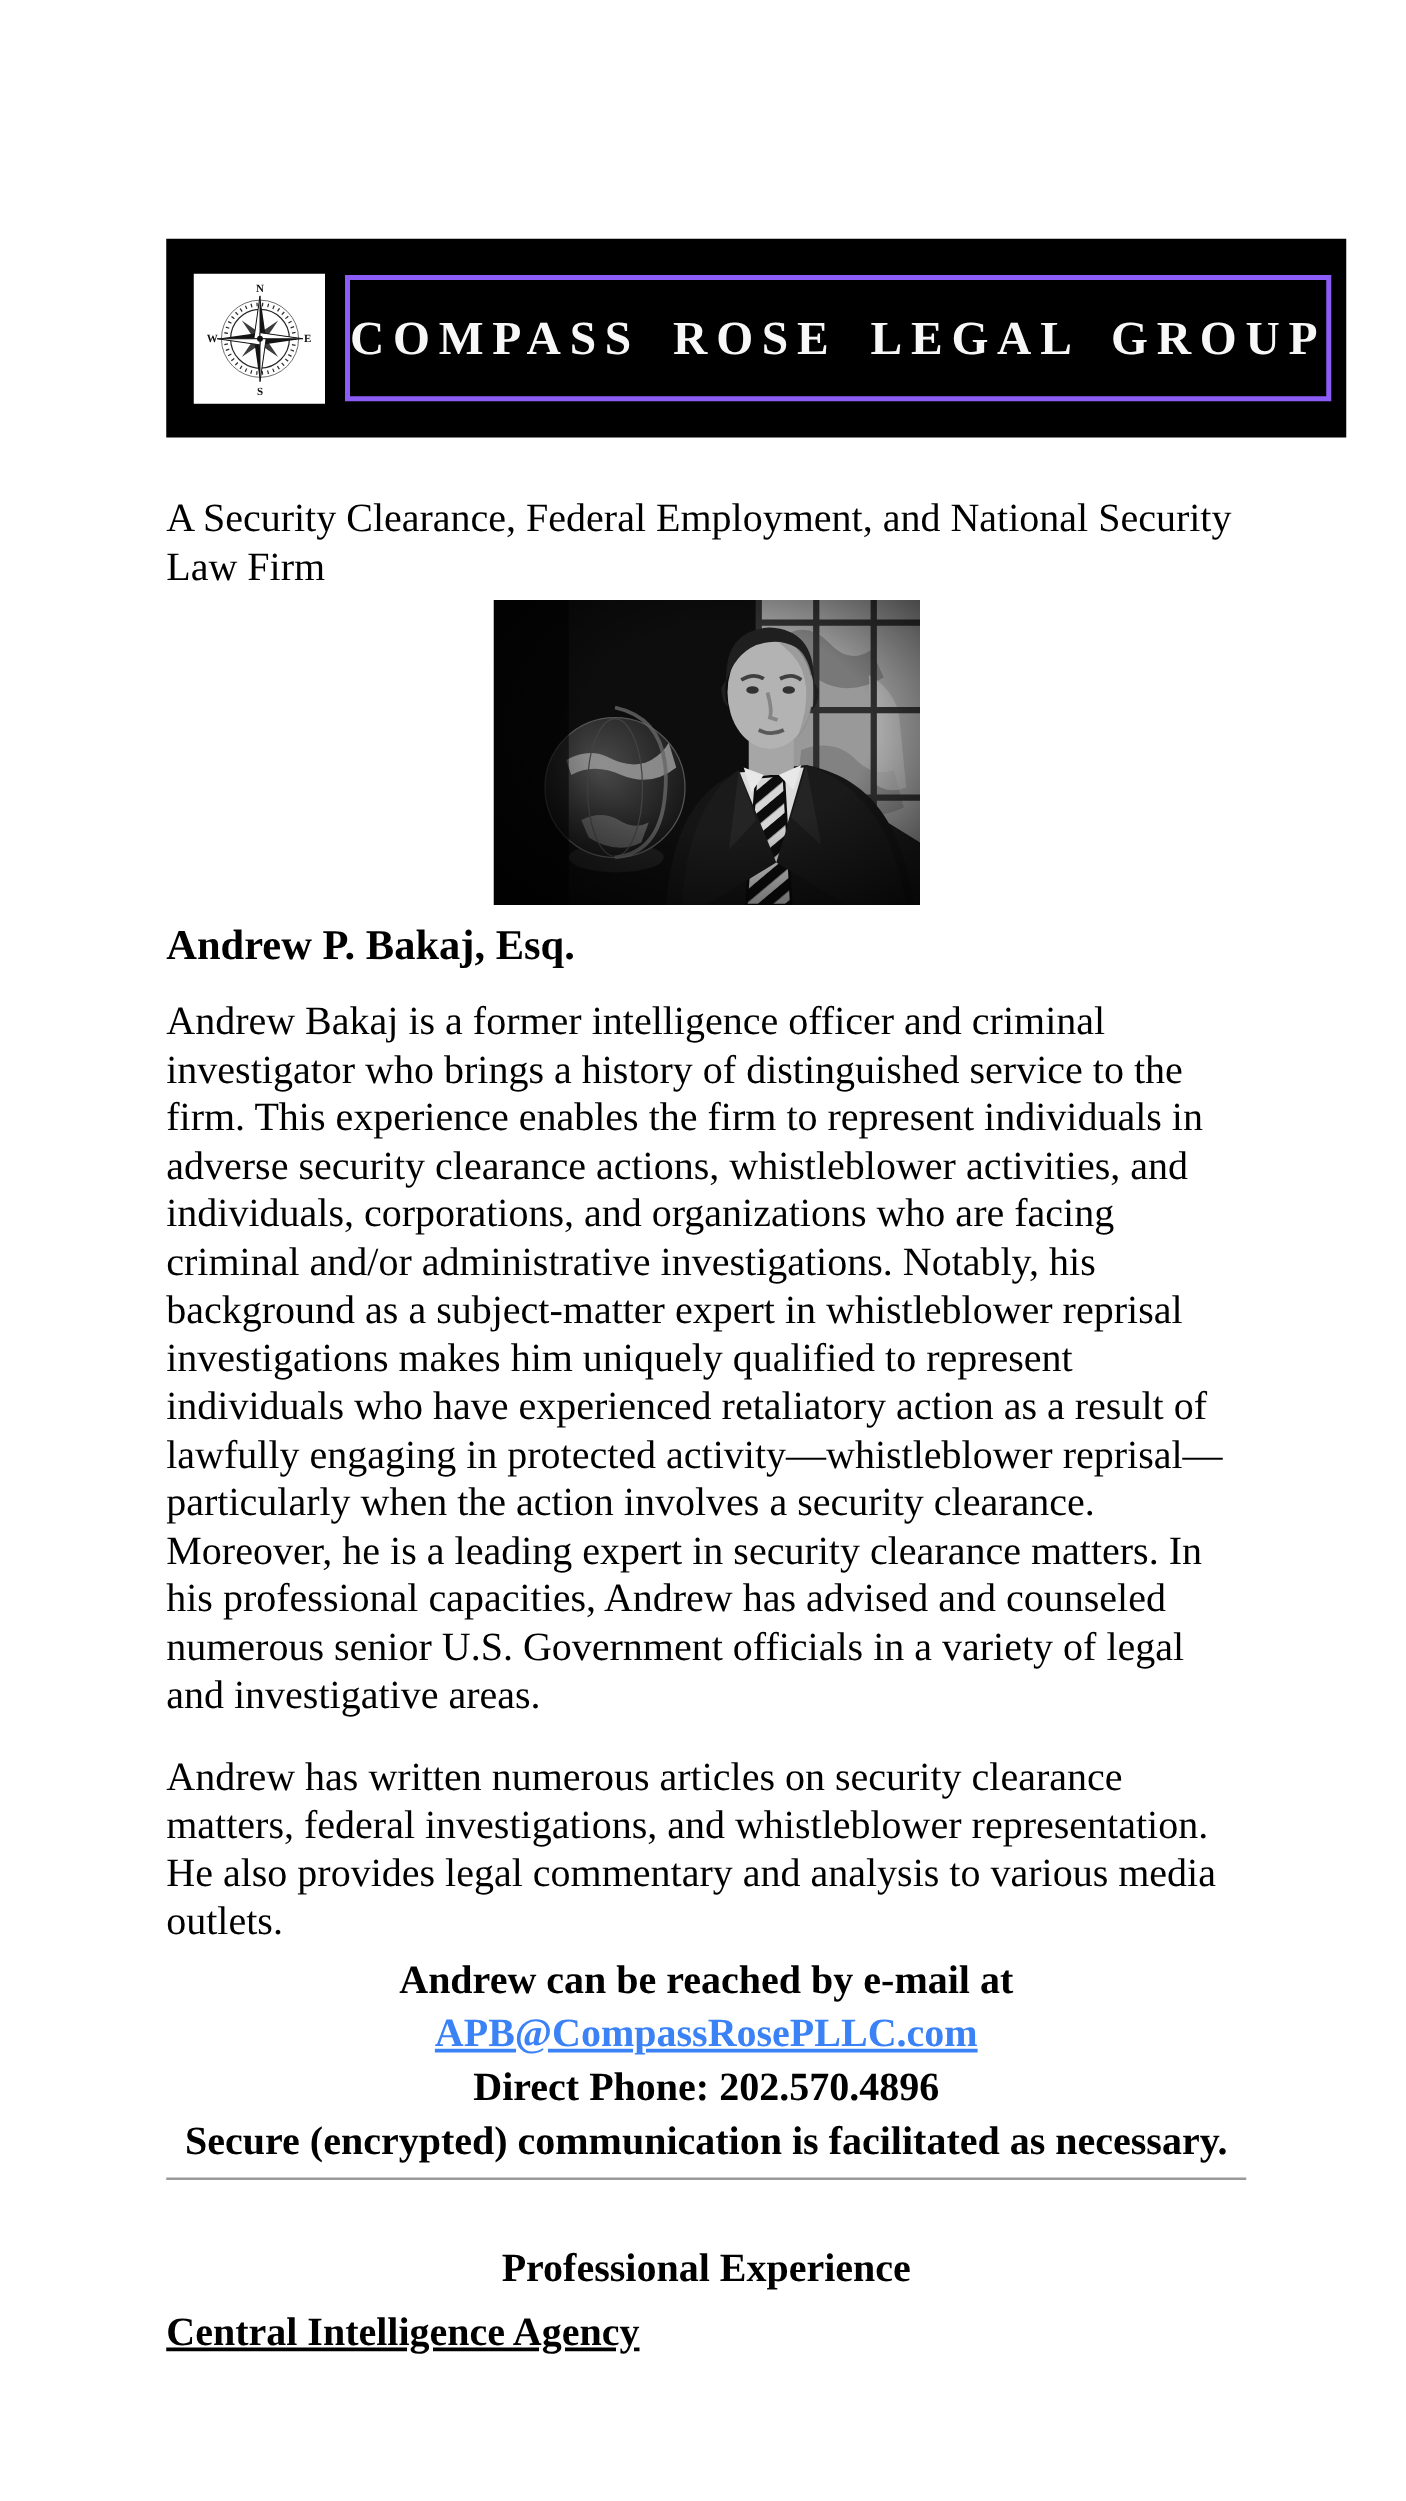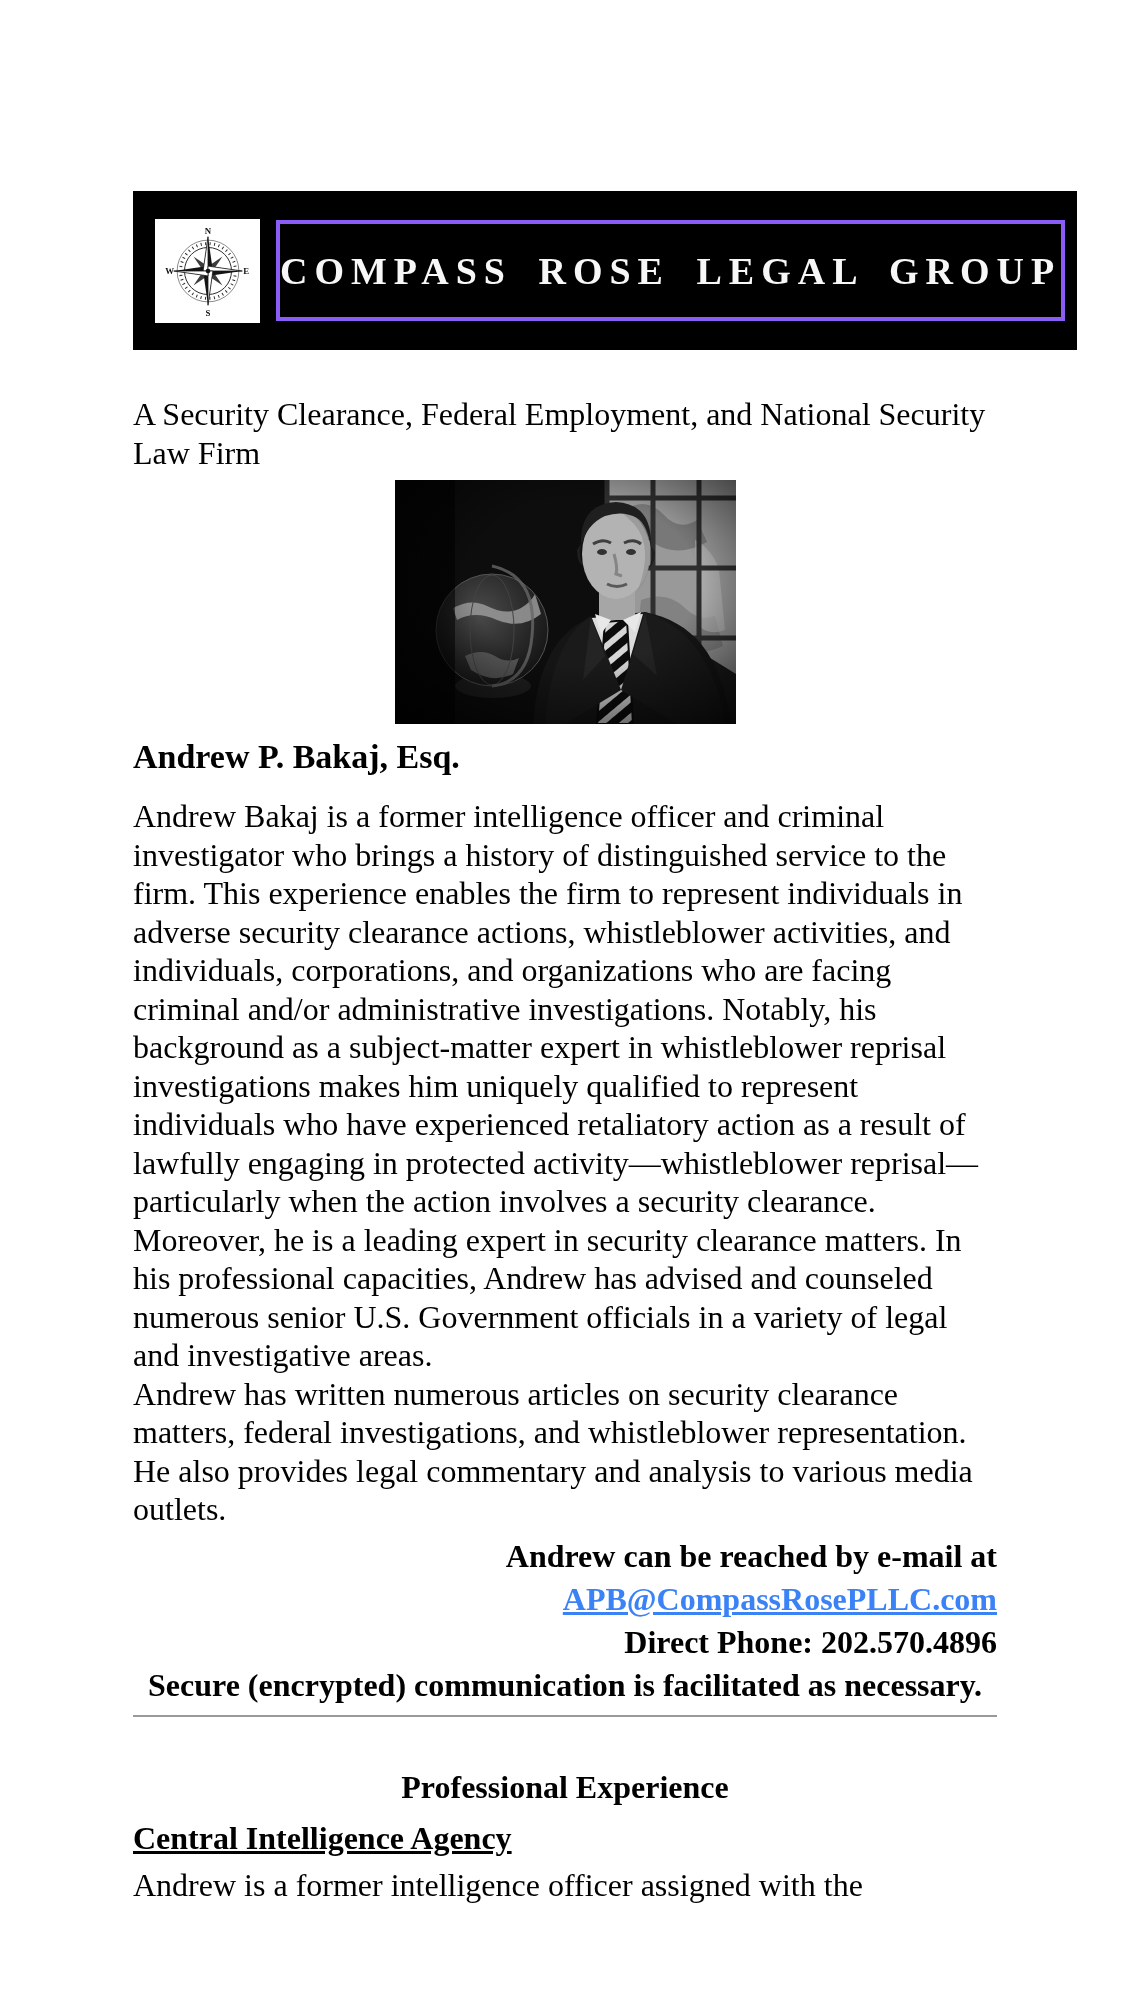--- a/index.html
+++ b/index.html
@@ -48,24 +48,24 @@
     width: 341px; height: 244px; margin: 8px auto 0 auto;
     background: #0d0d0d; overflow: hidden;
   }
   .photo-wrap svg { display: block; width: 341px; height: 244px; }
   .caption {
     margin-top: 14px; 
     font-size: 34px; line-height: 38px; font-weight: bold;
   }
   p.bio { font-size: 32px; line-height: 38.5px; }
   p.bio.first { margin-top: 21px; }
-  p.bio.second { margin-top: 0; }
+  p.bio.second { margin-top: 27px; }
 
   .contact { text-align: center; font-weight: bold; font-size: 32px; }
-  .contact-line { line-height: 40px; margin-top: 3px; text-align: right; }
+  .contact-line { line-height: 40px; margin-top: 3px; }
   .contact-line.intro { margin-top: 7px; }
   a.email-link {
     color: #3b82f6; text-decoration: underline; font-weight: bold; cursor: pointer;
   }
   .secure { margin-top: 3px; line-height: 40px; }
 
   hr.divider {
     margin-top: 10px; border: none; border-top: 2px solid #9a9a9a; width: 100%;
   }
   .section-title {
@@ -221,16 +221,15 @@
       </div>
       <div class="contact-line">Direct Phone: 202.570.4896</div>
       <div class="secure">Secure (encrypted) communication is facilitated as necessary.</div>
     </div>
 
     <hr class="divider">
 
     <div class="section-title">Professional Experience</div>
 
     <div class="org">Central Intelligence Agency</div>
-    <p class="org-desc">Andrew is a former intelligence officer assigned with the</p>
 
   </div>
 </div>
 
 </body></html>

